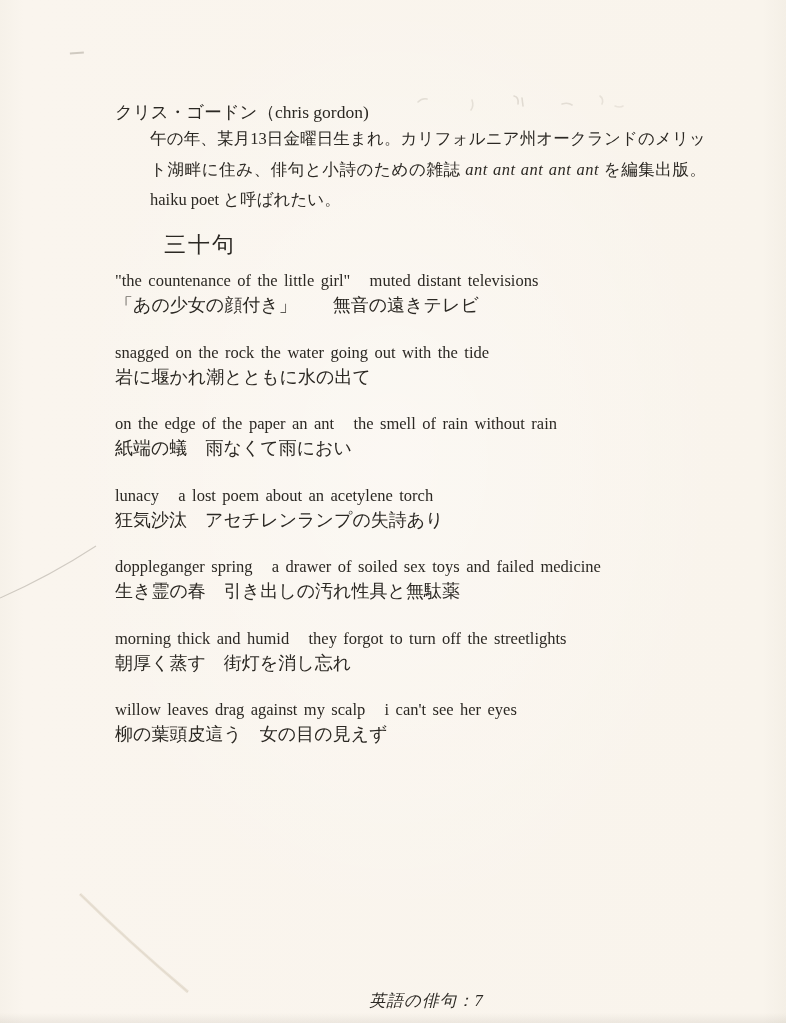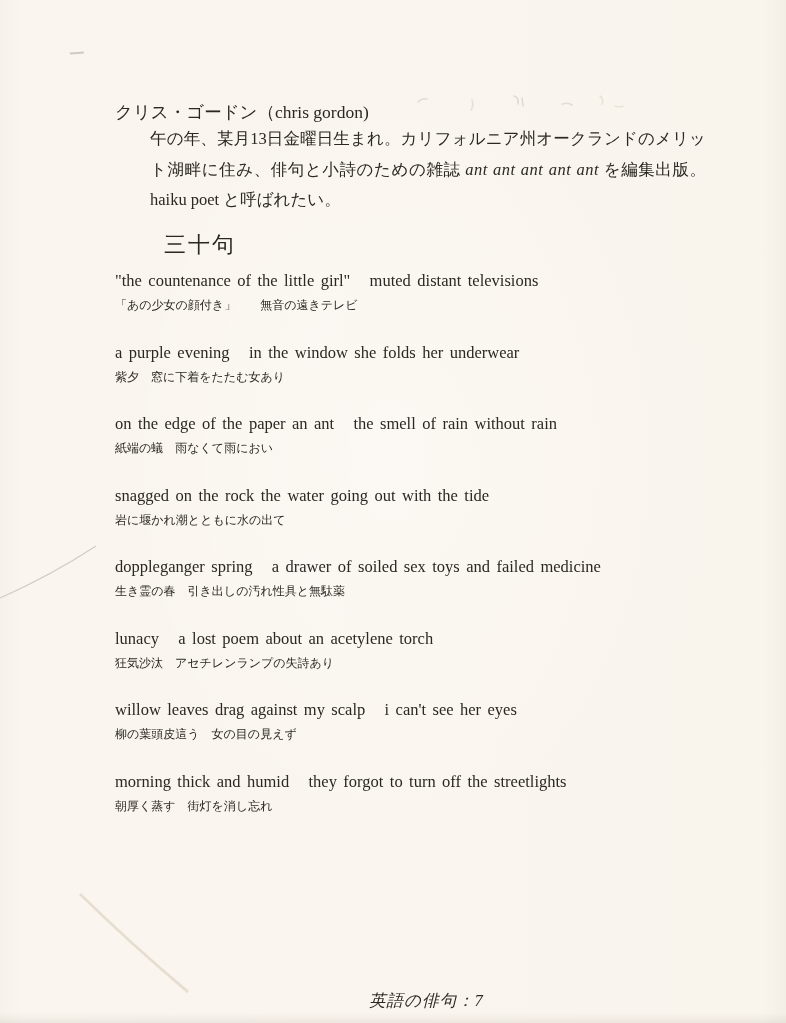--- a/index.html
+++ b/index.html
@@ -53,21 +53,21 @@
   }
   .haiku {
     margin-bottom: 21.5px;
   }
   .haiku .en {
     font-size: 16.5px; line-height: 25px;
     word-spacing: 0.14em;
     white-space: pre-wrap;
   }
   .haiku .jp {
-    font-size: 12px; line-height: 25px;
+    font-size: 18px; line-height: 25px;
     white-space: pre-wrap;
   }
 
   .footer-label {
     position: absolute; left: 369px; top: 990px;
     font-size: 16.5px; font-style: italic;
     letter-spacing: 1px;
   }
 
   
@@ -112,46 +112,42 @@
   <div class="bio"><span>午の年、某月13日金曜日生まれ。カリフォルニア州オークランドのメリット湖畔に住み、俳句と小詩のための雑誌 </span><span class="mag">ant ant ant ant ant</span><span> を編集出版。haiku poet と呼ばれたい。</span></div>
 
   <div class="section-heading">三十句</div>
 
   <div class="haiku-list">
     <div class="haiku">
       <div class="en">"the countenance of the little girl"   muted distant televisions</div>
       <div class="jp">「あの少女の顔付き」　　無音の遠きテレビ</div>
     </div>
     <div class="haiku">
-      <div class="en">a purple evening   in the window she folds her underwear</div>
-      <div class="jp">紫夕　窓に下着をたたむ女あり</div>
+      <div class="en">snagged on the rock the water going out with the tide</div>
+      <div class="jp">岩に堰かれ潮とともに水の出て</div>
     </div>
     <div class="haiku">
       <div class="en">on the edge of the paper an ant   the smell of rain without rain</div>
       <div class="jp">紙端の蟻　雨なくて雨におい</div>
     </div>
     <div class="haiku">
-      <div class="en">snagged on the rock the water going out with the tide</div>
-      <div class="jp">岩に堰かれ潮とともに水の出て</div>
     </div>
     <div class="haiku">
+      <div class="en">lunacy   a lost poem about an acetylene torch</div>
+      <div class="jp">狂気沙汰　アセチレンランプの失詩あり</div>
     </div>
     <div class="haiku">
       <div class="en">doppleganger spring   a drawer of soiled sex toys and failed medicine</div>
       <div class="jp">生き霊の春　引き出しの汚れ性具と無駄薬</div>
     </div>
     <div class="haiku">
-      <div class="en">lunacy   a lost poem about an acetylene torch</div>
-      <div class="jp">狂気沙汰　アセチレンランプの失詩あり</div>
+      <div class="en">morning thick and humid   they forgot to turn off the streetlights</div>
+      <div class="jp">朝厚く蒸す　街灯を消し忘れ</div>
     </div>
     <div class="haiku">
       <div class="en">willow leaves drag against my scalp   i can't see her eyes</div>
       <div class="jp">柳の葉頭皮這う　女の目の見えず</div>
-    </div>
-    <div class="haiku">
-      <div class="en">morning thick and humid   they forgot to turn off the streetlights</div>
-      <div class="jp">朝厚く蒸す　街灯を消し忘れ</div>
     </div>
   </div>
 
   <div class="footer-label">英語の俳句：7</div>
 
 </div>
 
 </body></html>

